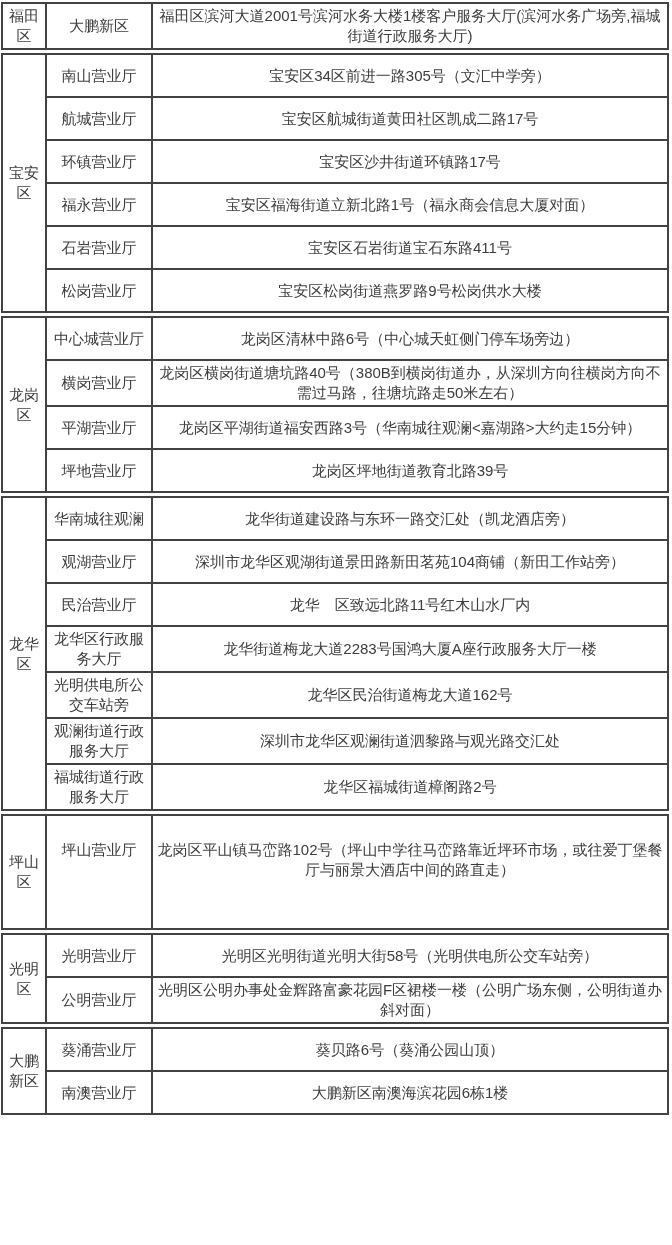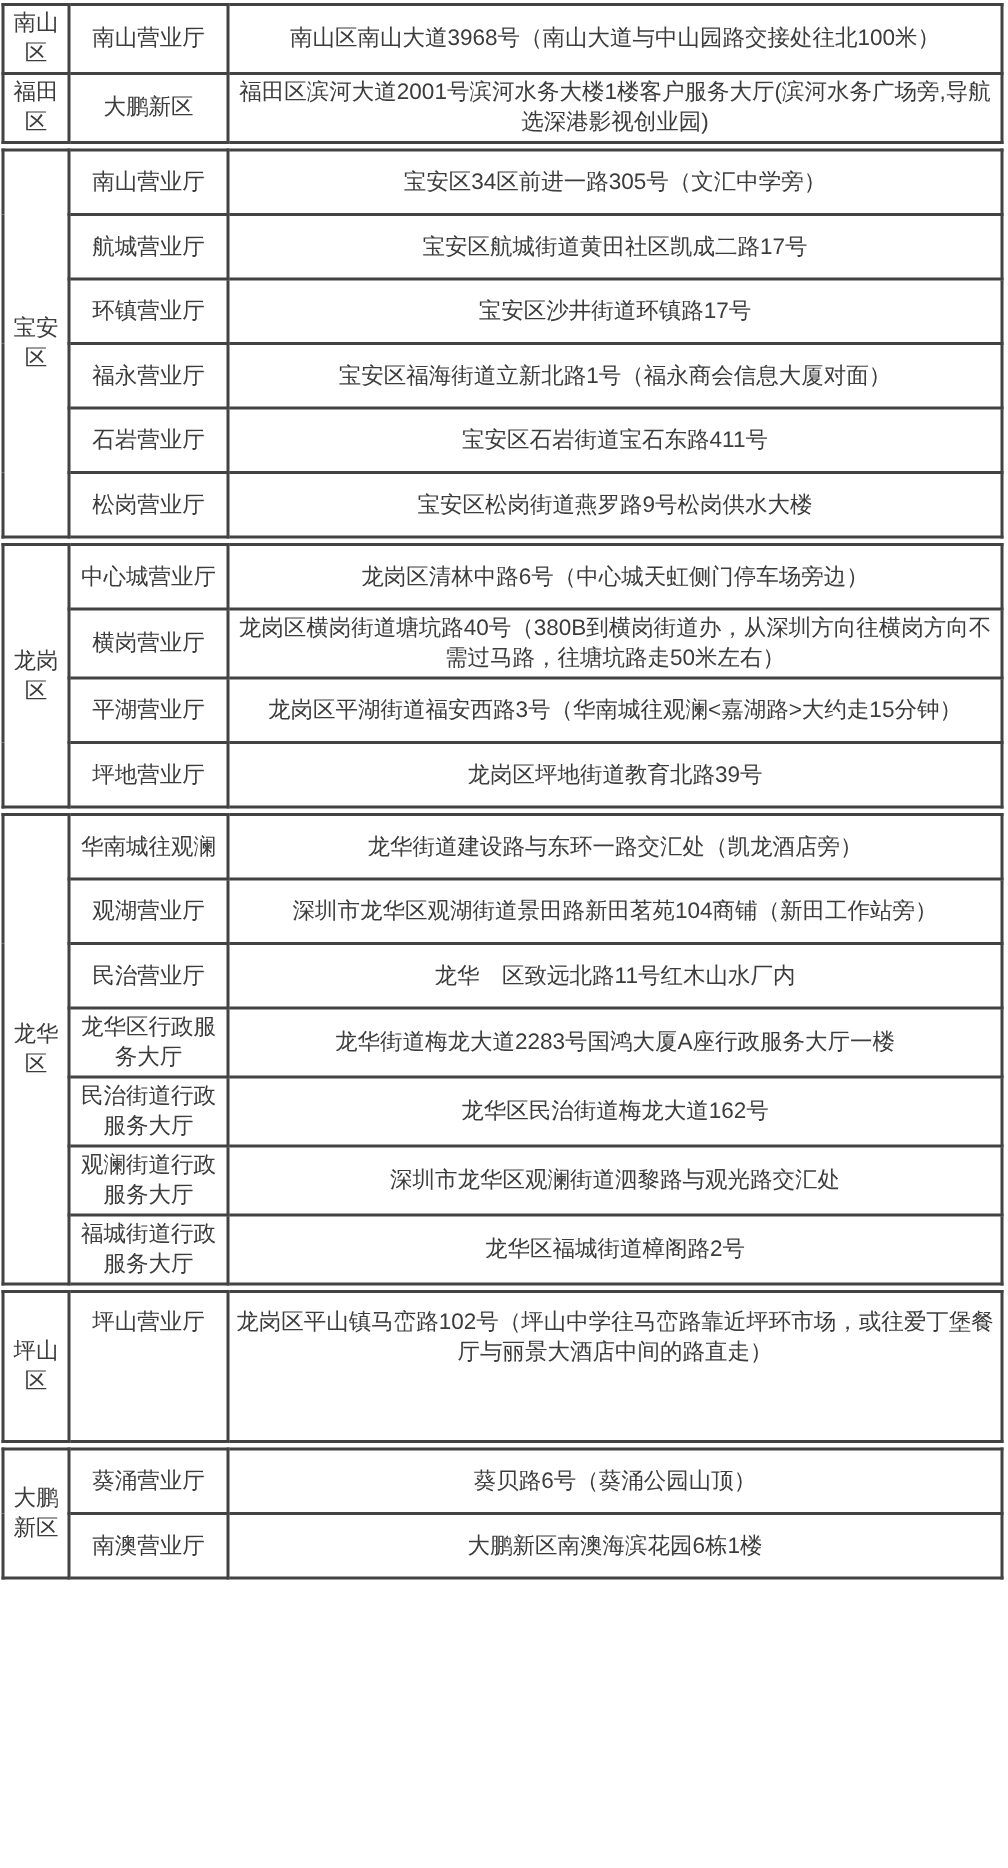--- a/index.html
+++ b/index.html
@@ -34,43 +34,38 @@
     word-break: break-all;
     overflow-wrap: anywhere;
   }
   td.cell-district { width: 40px; }
   td.cell-name     { width: 102px; }
   td.cell-address  { }
   tr.tall td { height: 86px; }
   tr.tall td.cell-name,
   tr.tall td.cell-address {
     vertical-align: top;
-    padding-top: 10px;
+    padding-top: 24px;
   }
 </style>
 </head>
 <body>
 
 <div id="table-root">
     <table class="grp">
       <colgroup>
         <col style="width: 44px;">
         <col style="width: 106px;">
         <col>
       </colgroup>
       <tbody>
         <tr>
-          <td class="cell-district" rowspan="1">南山区</td>
-          <td class="cell-name">南山营业厅</td>
-          <td class="cell-address">南山区南山大道3968号（南山大道与中山园路交接处往北100米）</td>
-        </tr>
-        <tr>
           <td class="cell-district" rowspan="1">福田区</td>
           <td class="cell-name">大鹏新区</td>
-          <td class="cell-address">福田区滨河大道2001号滨河水务大楼1楼客户服务大厅(滨河水务广场旁,导航选深港影视创业园)</td>
+          <td class="cell-address">福田区滨河大道2001号滨河水务大楼1楼客户服务大厅(滨河水务广场旁,福城街道行政服务大厅)</td>
         </tr>
       </tbody>
     </table>
     <table class="grp">
       <colgroup>
         <col style="width: 44px;">
         <col style="width: 106px;">
         <col>
       </colgroup>
       <tbody>
@@ -145,21 +140,21 @@
         </tr>
         <tr>
           <td class="cell-name">民治营业厅</td>
           <td class="cell-address">龙华　区致远北路11号红木山水厂内</td>
         </tr>
         <tr>
           <td class="cell-name">龙华区行政服务大厅</td>
           <td class="cell-address">龙华街道梅龙大道2283号国鸿大厦A座行政服务大厅一楼</td>
         </tr>
         <tr>
-          <td class="cell-name">民治街道行政服务大厅</td>
+          <td class="cell-name">光明供电所公交车站旁</td>
           <td class="cell-address">龙华区民治街道梅龙大道162号</td>
         </tr>
         <tr>
           <td class="cell-name">观澜街道行政服务大厅</td>
           <td class="cell-address">深圳市龙华区观澜街道泗黎路与观光路交汇处</td>
         </tr>
         <tr>
           <td class="cell-name">福城街道行政服务大厅</td>
           <td class="cell-address">龙华区福城街道樟阁路2号</td>
         </tr>
@@ -180,20 +175,38 @@
       </tbody>
     </table>
     <table class="grp">
       <colgroup>
         <col style="width: 44px;">
         <col style="width: 106px;">
         <col>
       </colgroup>
       <tbody>
         <tr>
+          <td class="cell-district" rowspan="2">光明区</td>
+          <td class="cell-name">光明营业厅</td>
+          <td class="cell-address">光明区光明街道光明大街58号（光明供电所公交车站旁）</td>
+        </tr>
+        <tr>
+          <td class="cell-name">公明营业厅</td>
+          <td class="cell-address">光明区公明办事处金辉路富豪花园F区裙楼一楼（公明广场东侧，公明街道办斜对面）</td>
+        </tr>
+      </tbody>
+    </table>
+    <table class="grp">
+      <colgroup>
+        <col style="width: 44px;">
+        <col style="width: 106px;">
+        <col>
+      </colgroup>
+      <tbody>
+        <tr>
           <td class="cell-district" rowspan="2">大鹏新区</td>
           <td class="cell-name">葵涌营业厅</td>
           <td class="cell-address">葵贝路6号（葵涌公园山顶）</td>
         </tr>
         <tr>
           <td class="cell-name">南澳营业厅</td>
           <td class="cell-address">大鹏新区南澳海滨花园6栋1楼</td>
         </tr>
       </tbody>
     </table>

